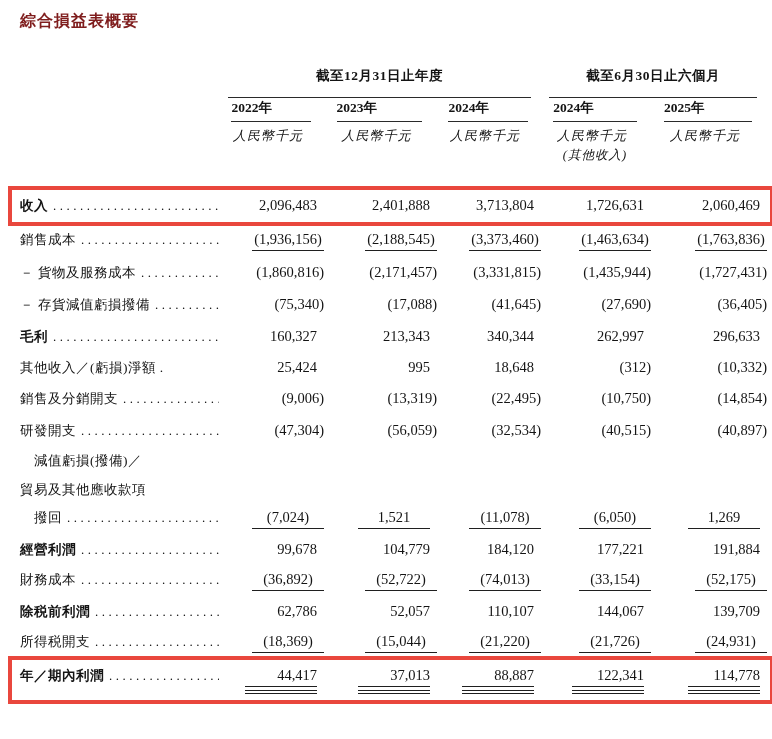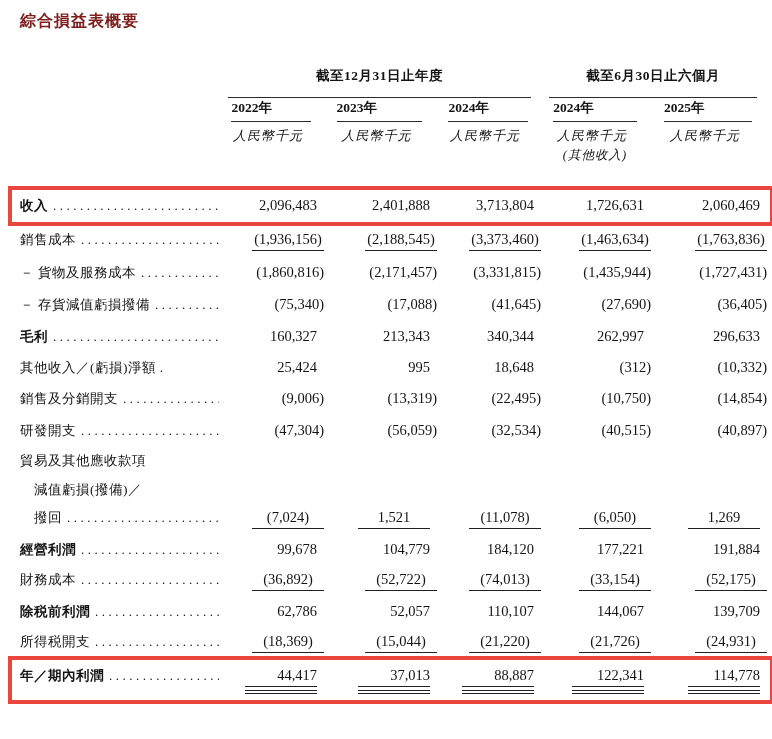--- a/index.html
+++ b/index.html
@@ -207,27 +207,27 @@
           <span class="leader"></span>
         </div>
       <div class="cell"><span class="v neg">(47,304)</span></div>
       <div class="cell"><span class="v neg">(56,059)</span></div>
       <div class="cell"><span class="v neg">(32,534)</span></div>
       <div class="cell"><span class="v neg">(40,515)</span></div>
       <div class="cell"><span class="v neg">(40,897)</span></div>
     </div>
 
     <div class="trow h29">
-      <div class="lab">
-          <span class="lt">貿易及其他應收款項</span>
-        </div>
-    </div>
-    <div class="trow h29">
       <div class="lab ind">
           <span class="lt">減值虧損(撥備)／</span>
+        </div>
+    </div>
+    <div class="trow h29">
+      <div class="lab">
+          <span class="lt">貿易及其他應收款項</span>
         </div>
     </div>
     <div class="trow h30">
       <div class="lab ind">
           <span class="lt">撥回</span>
           <span class="leader"></span>
         </div>
       <div class="cell"><span class="v u neg">(7,024)</span></div>
       <div class="cell"><span class="v u">1,521</span></div>
       <div class="cell"><span class="v u neg">(11,078)</span></div>

